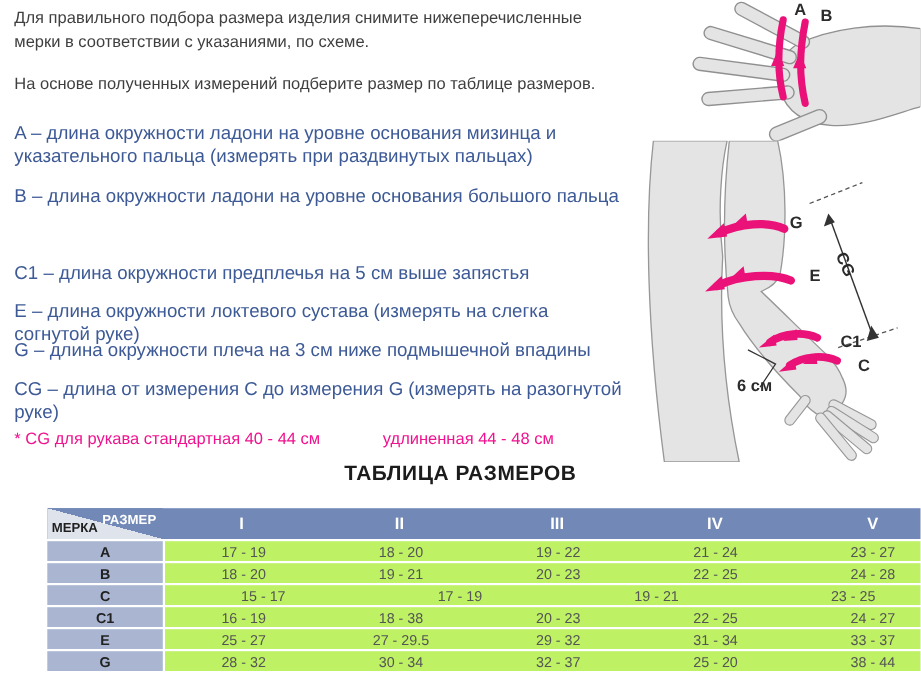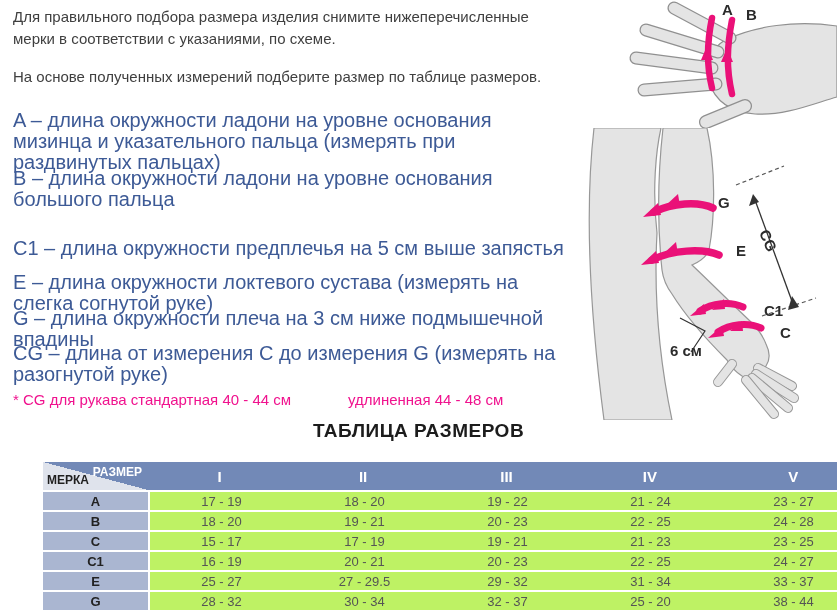--- a/index.html
+++ b/index.html
@@ -9,21 +9,21 @@
   }
   
   .intro{
     position:absolute; left:13px; width:552px;
     font-size:15px; line-height:22px; color:#3f3f3f;
   }
   .intro-1{top:6px;}
   .intro-2{top:66px;}
   .m-item{
     position:absolute; left:13px; width:556px;
-    font-size:20px; line-height:21px; color:#3d5a96;
+    font-size:17px; line-height:21px; color:#3d5a96;
   }
   .m-a{top:110px;}
   .m-b{top:168px;}
   .m-c{top:203px;}
   .m-c1{top:238px;}
   .m-e{top:272px;}
   .m-g{top:308px;}
   .m-cg{top:343px;}
   .pink-note{
     position:absolute; left:13px; top:391px; width:560px; height:20px;
@@ -214,30 +214,29 @@
         <div class="tcell">24 - 28</div>
       </div>
     </div>
 
     <div class="trow">
       <div class="tlabel">C</div>
       <div class="tstrip">
         <div class="tcell">15 - 17</div>
         <div class="tcell">17 - 19</div>
         <div class="tcell">19 - 21</div>
-        <div class="tcell">21 - 23</div>
         <div class="tcell">23 - 25</div>
       </div>
     </div>
 
     <div class="trow">
       <div class="tlabel">C1</div>
       <div class="tstrip">
         <div class="tcell">16 - 19</div>
-        <div class="tcell">20 - 21</div>
+        <div class="tcell">18 - 38</div>
         <div class="tcell">20 - 23</div>
         <div class="tcell">22 - 25</div>
         <div class="tcell">24 - 27</div>
       </div>
     </div>
 
     <div class="trow">
       <div class="tlabel">E</div>
       <div class="tstrip">
         <div class="tcell">25 - 27</div>

